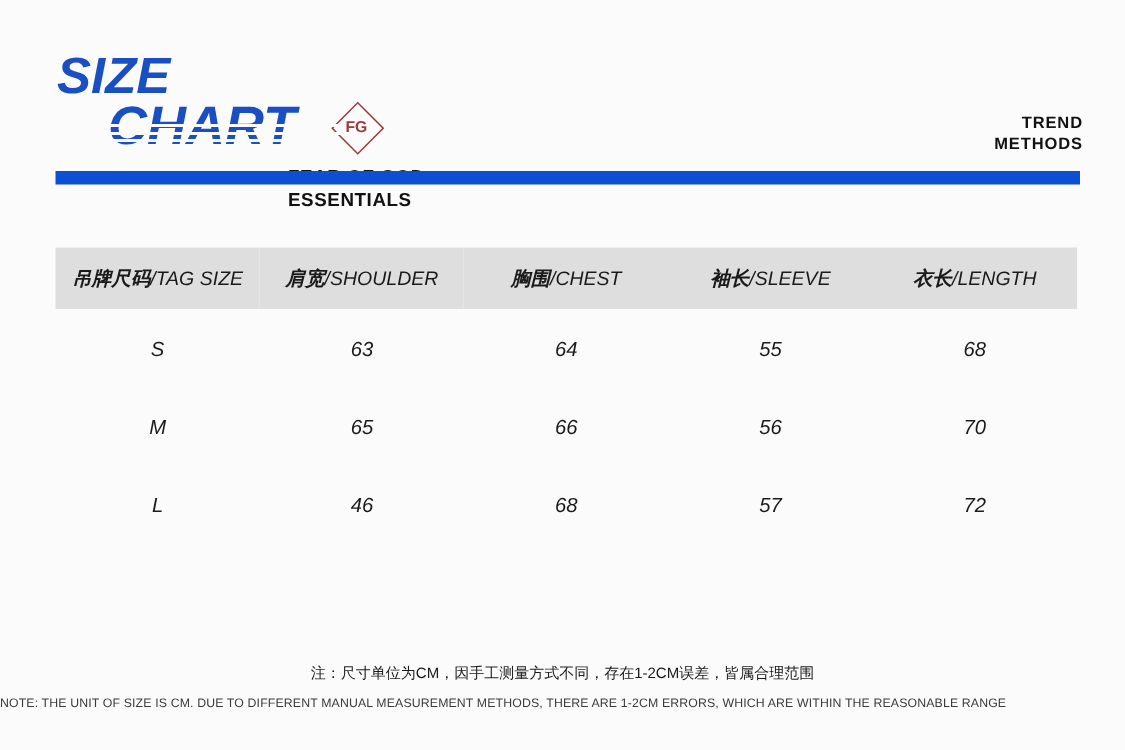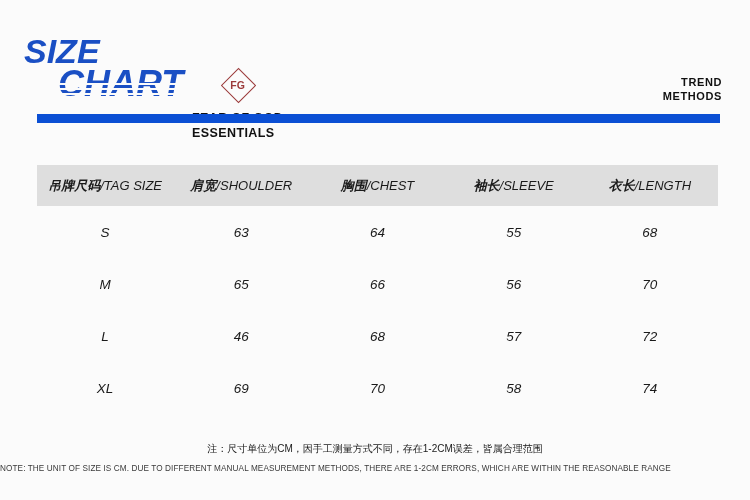--- a/index.html
+++ b/index.html
@@ -15,21 +15,21 @@
     position: relative;
   }
 
   
   .header {
     position: relative;
     height: 130px;
   }
   .logo-block {
     position: absolute;
-    left: 22px;
+    left: 36px;
     top: 34px;
     width: 170px;
     height: 78px;
   }
   .logo-word {
     font-weight: bold;
     font-style: italic;
     color: #1a4fc4;
     letter-spacing: 0px;
     line-height: 1;
@@ -257,25 +257,18 @@
         <td>56</td>
         <td>70</td>
       </tr>
       <tr>
         <td>L</td>
         <td>46</td>
         <td>68</td>
         <td>57</td>
         <td>72</td>
       </tr>
-      <tr>
-        <td>XL</td>
-        <td>69</td>
-        <td>70</td>
-        <td>58</td>
-        <td>74</td>
-      </tr>
     </tbody>
   </table>
 </div>
 
 <div class="note-cn">注：尺寸单位为CM，因手工测量方式不同，存在1-2CM误差，皆属合理范围</div>
 <div class="note-en">NOTE: THE UNIT OF SIZE IS CM. DUE TO DIFFERENT MANUAL MEASUREMENT METHODS, THERE ARE 1-2CM ERRORS, WHICH ARE WITHIN THE REASONABLE RANGE</div>
 
 </body></html>

